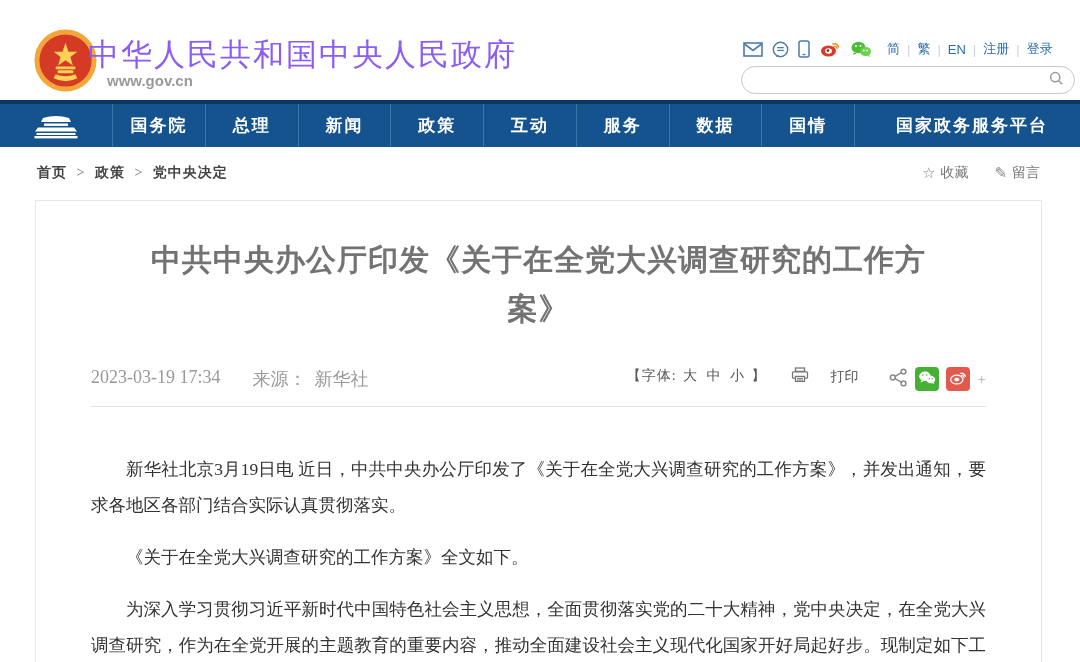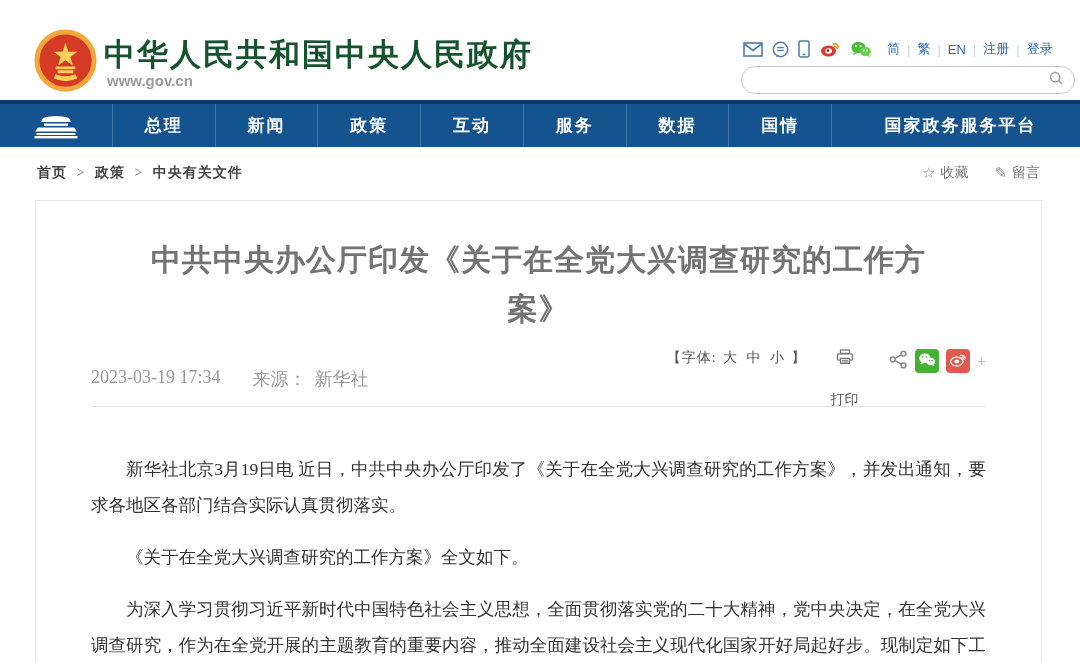--- a/index.html
+++ b/index.html
@@ -2,22 +2,22 @@
 <html><head>
 <meta charset="utf-8">
 <style>
   * { margin:0; padding:0; box-sizing:border-box; }
   html,body { width:1080px; height:662px; overflow:hidden; background:#fff;
               font-family:"Liberation Sans", sans-serif; }
 
   
   .header { position:relative; height:100px; background:#fff; }
   .emblem { position:absolute; left:34px; top:29px; width:63px; height:63px; }
-  .site-title { position:absolute; left:104px; top:34px; color:#14532d;
-                font-size:31px; font-weight:bold; letter-spacing:2px; }
+  .site-title { position:absolute; left:88px; top:34px; color:#8b5cf6;
+                font-size:31px; font-weight:normal; letter-spacing:2px; }
   .site-url { position:absolute; left:107px; top:72px; color:#9a9a9a; font-size:15px;font-weight:bold; }
 
   .topbar { position:absolute; left:743px; top:40px; display:flex; align-items:center; gap:9px; }
   .topbar svg { display:block; }
   .lang-links { display:flex; align-items:center; gap:7px; margin-left:6px;
                 font-size:13px; color:#2a6cb0; }
   .lang-links .sep { color:#c9d4de; }
   .lang-links span[data-interactable="true"] { cursor:pointer; }
 
   .searchbar { position:absolute; left:741px; top:66px; width:334px; height:28px;
@@ -51,21 +51,21 @@
   .article-title { margin-top:34px; text-align:center; font-size:30px; line-height:49px;
                    color:#737373; font-weight:600; letter-spacing:1px; padding:0 30px; }
   .meta-row { margin-top:34px; display:flex; justify-content:space-between;
               align-items:center; height:24px;
               font-family:"Liberation Serif", serif; }
   .meta-left { font-size:18px; color:#999; display:flex; gap:8px; }
   .meta-left .src-label { margin-left:24px;font-family:Liberation Mono, monospace; }
   .meta-right { display:flex; align-items:flex-start; gap:8px; font-size:14px; color:#555; }
   .font-size-ctl { letter-spacing:1px; color:#555; }
   .font-size-ctl span[data-interactable="true"] { cursor:pointer; margin:0 2px; }
-  .print-btn { display:flex; align-items:center; gap:22px; margin-left:16px; cursor:pointer; color:#555;flex-direction:column; }
+  .print-btn { display:flex; align-items:center; gap:22px; margin-left:16px; cursor:pointer; color:#555; }
   .share-group { display:flex; align-items:center; gap:7px; margin-left:22px; }
   .share-sq { width:24px; height:24px; border-radius:4px; display:flex;
               align-items:center; justify-content:center; cursor:pointer; }
   .share-sq.wechat { background:#46b035; }
   .share-sq.weibo { background:#e25a4e; }
   .plus { color:#aaa; font-size:15px; cursor:pointer; line-height:1; margin-left:1px; }
 
   .meta-sep { border:none; border-top:1px solid #e6e6e6; margin-top:15px; }
 
   .body-text { margin-top:44px; font-family:"Liberation Serif", serif;
@@ -158,37 +158,38 @@
 <div class="nav" data-interactable="false">
   <div class="nav-item home" data-interactable="true">
     <svg width="50" height="26" viewBox="0 0 50 26" fill="#fff">
       <path d="M12 5 Q25 1 38 5 L40 9 L10 9 Z"></path>
       <rect x="13" y="10.5" width="24" height="2.4"></rect>
       <path d="M7 14.5 L43 14.5 L46 18.5 L4 18.5 Z"></path>
       <rect x="5.5" y="20" width="39" height="2"></rect>
       <rect x="3.5" y="23" width="43" height="2.4"></rect>
     </svg>
   </div>
+  <div class="nav-item" data-interactable="true">国务院</div>
   <div class="nav-item" data-interactable="true">总理</div>
   <div class="nav-item" data-interactable="true">新闻</div>
   <div class="nav-item" data-interactable="true">政策</div>
   <div class="nav-item" data-interactable="true">互动</div>
   <div class="nav-item" data-interactable="true">服务</div>
   <div class="nav-item" data-interactable="true">数据</div>
   <div class="nav-item" data-interactable="true">国情</div>
   <div class="nav-item platform" data-interactable="true">国家政务服务平台</div>
 </div>
 
 <div class="crumb-row" data-interactable="false">
   <div class="crumbs" data-interactable="false">
     <span data-interactable="true">首页</span>
     <span class="csep" data-interactable="false">&gt;</span>
     <span data-interactable="true">政策</span>
     <span class="csep" data-interactable="false">&gt;</span>
-    <span data-interactable="true">中央有关文件</span>
+    <span data-interactable="true">党中央决定</span>
   </div>
   <div class="crumb-actions" data-interactable="false">
     <span class="act" data-interactable="true">
       <span class="glyph" data-interactable="false">☆</span>
       <span data-interactable="false">收藏</span>
     </span>
     <span class="act" data-interactable="true">
       <span class="glyph" data-interactable="false">✎</span>
       <span data-interactable="false">留言</span>
     </span>

